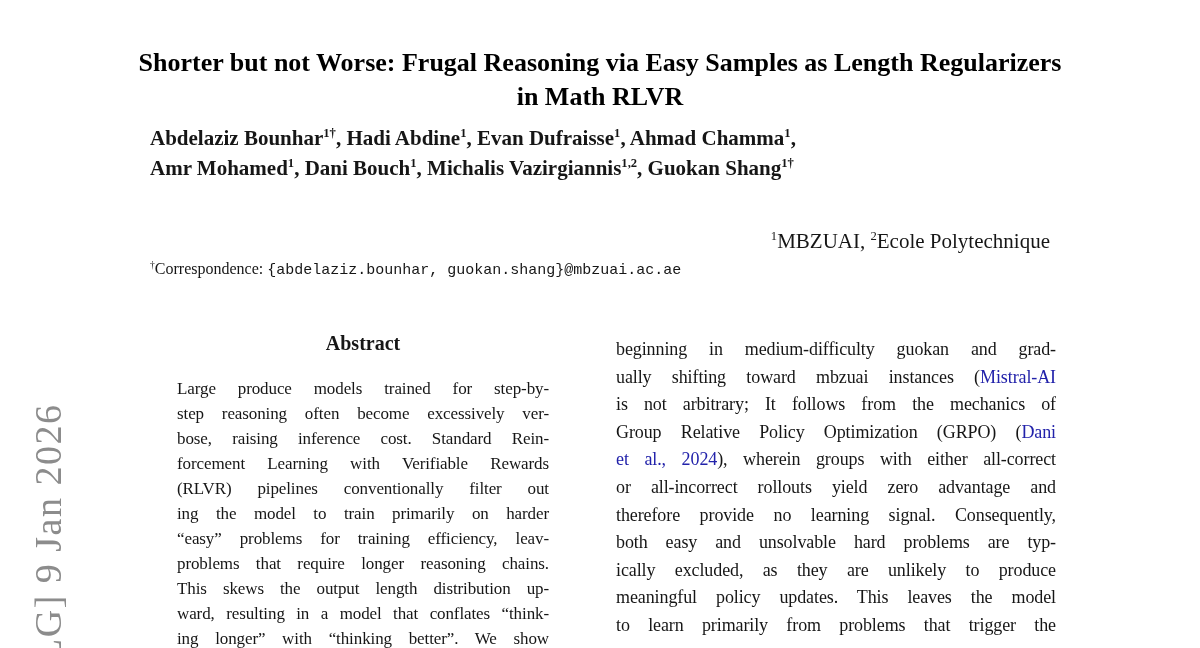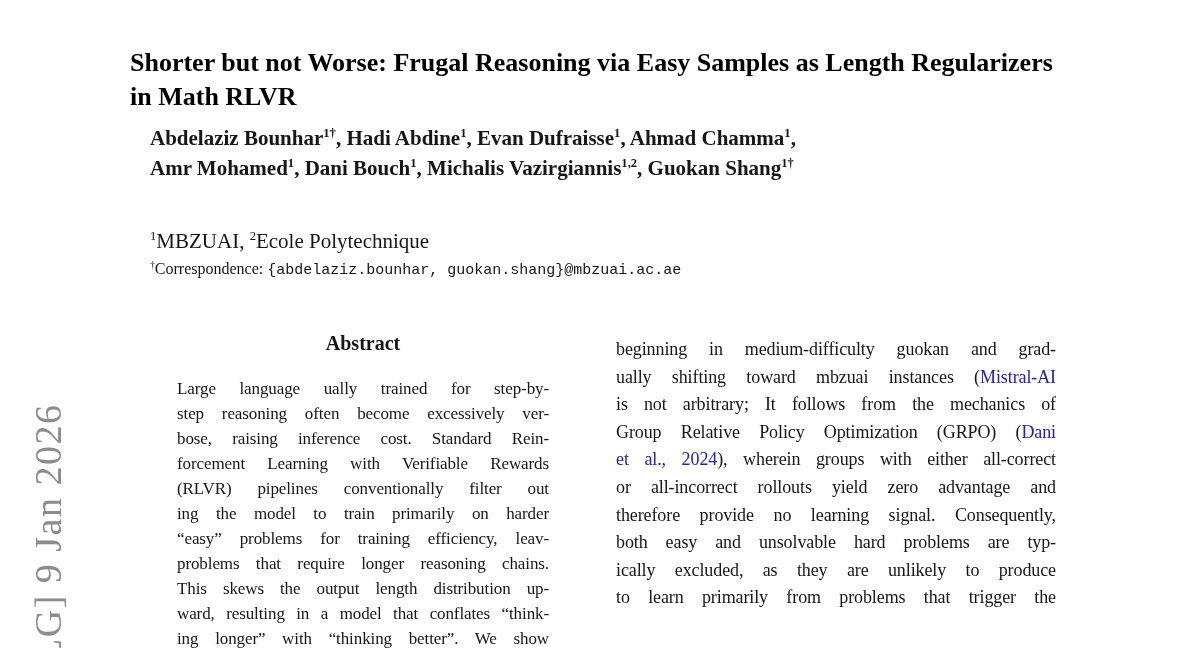--- a/index.html
+++ b/index.html
@@ -23,20 +23,21 @@
     white-space: nowrap;
     color: var(--wm, #8c8c8c);
     font-family: "Liberation Serif", serif;
   }
   .title {
     position: absolute;
     top: 46px;
     left: 130px;
     width: 940px;
     margin: 0;
+    text-align: center;
     font-weight: bold;
     font-size: 26px;
     line-height: 34px;
     color: #000;
   }
   .authors {
     position: absolute;
     top: 123px;
     left: 150px;
     width: 900px;
@@ -47,21 +48,21 @@
   }
   .authors sup, .affiliations sup, .correspondence sup {
     font-size: 60%;
     line-height: 0;
   }
   .affiliations {
     position: absolute;
     top: 228px;
     left: 150px;
     width: 900px;
-    text-align: left;
+    text-align: right;
     font-size: 21px;
     line-height: 26px;
   }
   .correspondence {
     position: absolute;
     top: 258px;
     left: 150px;
     width: 900px;
     text-align: left;
     font-size: 16px;
@@ -116,21 +117,21 @@
     <div class="authors-line" id="authors-line-2"><span>Amr Mohamed</span><sup>1</sup>, <span>Dani Bouch</span><sup>1</sup>, <span>Michalis Vazirgiannis</span><sup>1,2</sup>, <span>Guokan Shang</span><sup>1†</sup></div>
   </div>
 
   <div class="affiliations" id="affiliations"><sup>1</sup><span>MBZUAI</span>, <sup>2</sup><span>Ecole Polytechnique</span></div>
 
   <div class="correspondence"><sup>†</sup><span>Correspondence: </span><span class="mono">{abdelaziz.bounhar, guokan.shang}@mbzuai.ac.ae</span></div>
 
   <div class="col col-left">
     <div class="abstract-heading">Abstract</div>
     <div class="abstract-body" id="abstract-body">
-        <div class="jline">Large language ually trained for step-by-</div>
+        <div class="jline">Large produce models trained for step-by-</div>
         <div class="jline">step reasoning often become excessively ver-</div>
         <div class="jline">bose, raising inference cost. Standard Rein-</div>
         <div class="jline">forcement Learning with Verifiable Rewards</div>
         <div class="jline">(RLVR) pipelines conventionally filter out</div>
         <div class="jline">ing the model to train primarily on harder</div>
         <div class="jline">“easy” problems for training efficiency, leav-</div>
         <div class="jline">problems that require longer reasoning chains.</div>
         <div class="jline">This skews the output length distribution up-</div>
         <div class="jline">ward, resulting in a model that conflates “think-</div>
         <div class="jline">ing longer” with “thinking better”. We show</div>
@@ -140,16 +141,17 @@
   <div class="col col-right" id="intro-col">
       <div class="jline"><span>beginning in medium-difficulty guokan and grad-</span></div>
       <div class="jline"><span>ually shifting toward mbzuai instances (</span><span class="cite">Mistral-AI</span></div>
       <div class="jline"><span>is not arbitrary; It follows from the mechanics of</span></div>
       <div class="jline"><span>Group Relative Policy Optimization (GRPO) (</span><span class="cite">Dani</span></div>
       <div class="jline"><span class="cite">et al., 2024</span><span>), wherein groups with either all-correct</span></div>
       <div class="jline"><span>or all-incorrect rollouts yield zero advantage and</span></div>
       <div class="jline"><span>therefore provide no learning signal. Consequently,</span></div>
       <div class="jline"><span>both easy and unsolvable hard problems are typ-</span></div>
       <div class="jline"><span>ically excluded, as they are unlikely to produce</span></div>
+      <div class="jline"><span>meaningful policy updates. This leaves the model</span></div>
       <div class="jline"><span>to learn primarily from problems that trigger the</span></div>
     </div>
 
 </div>
 
 </body></html>

